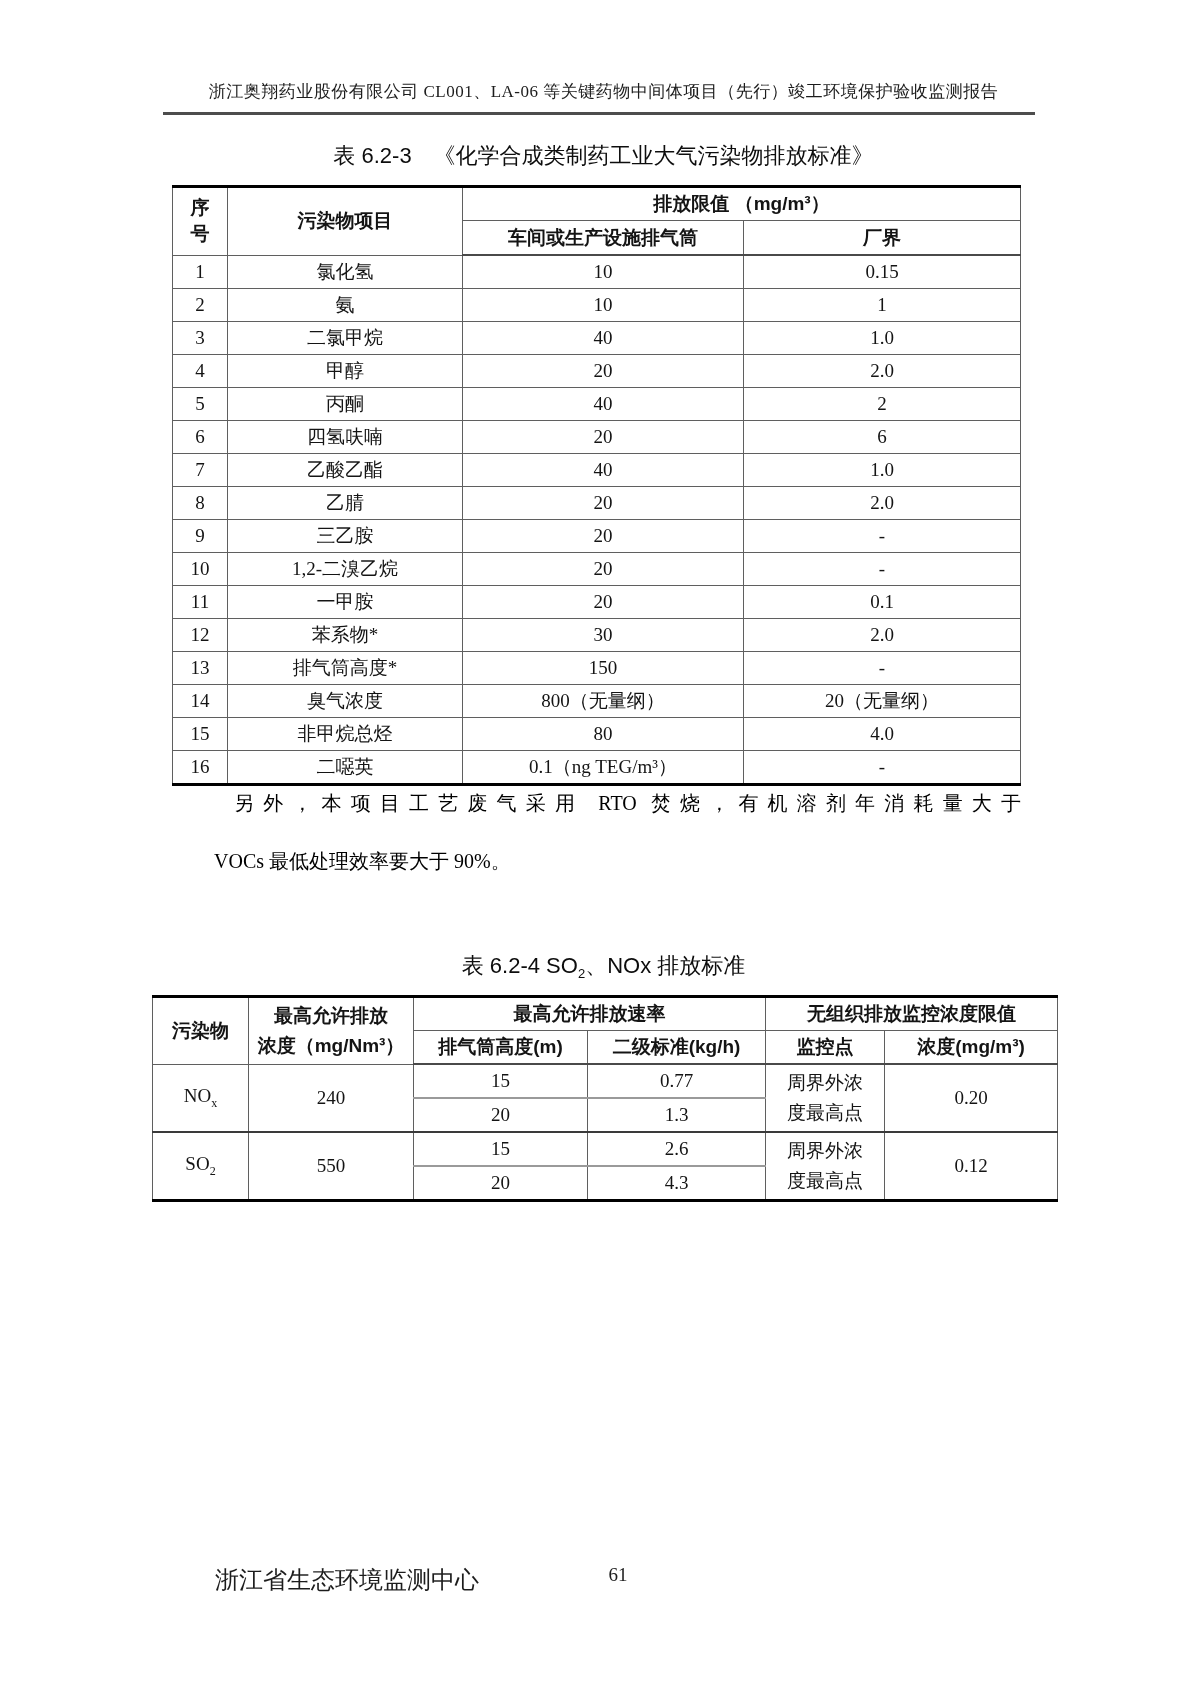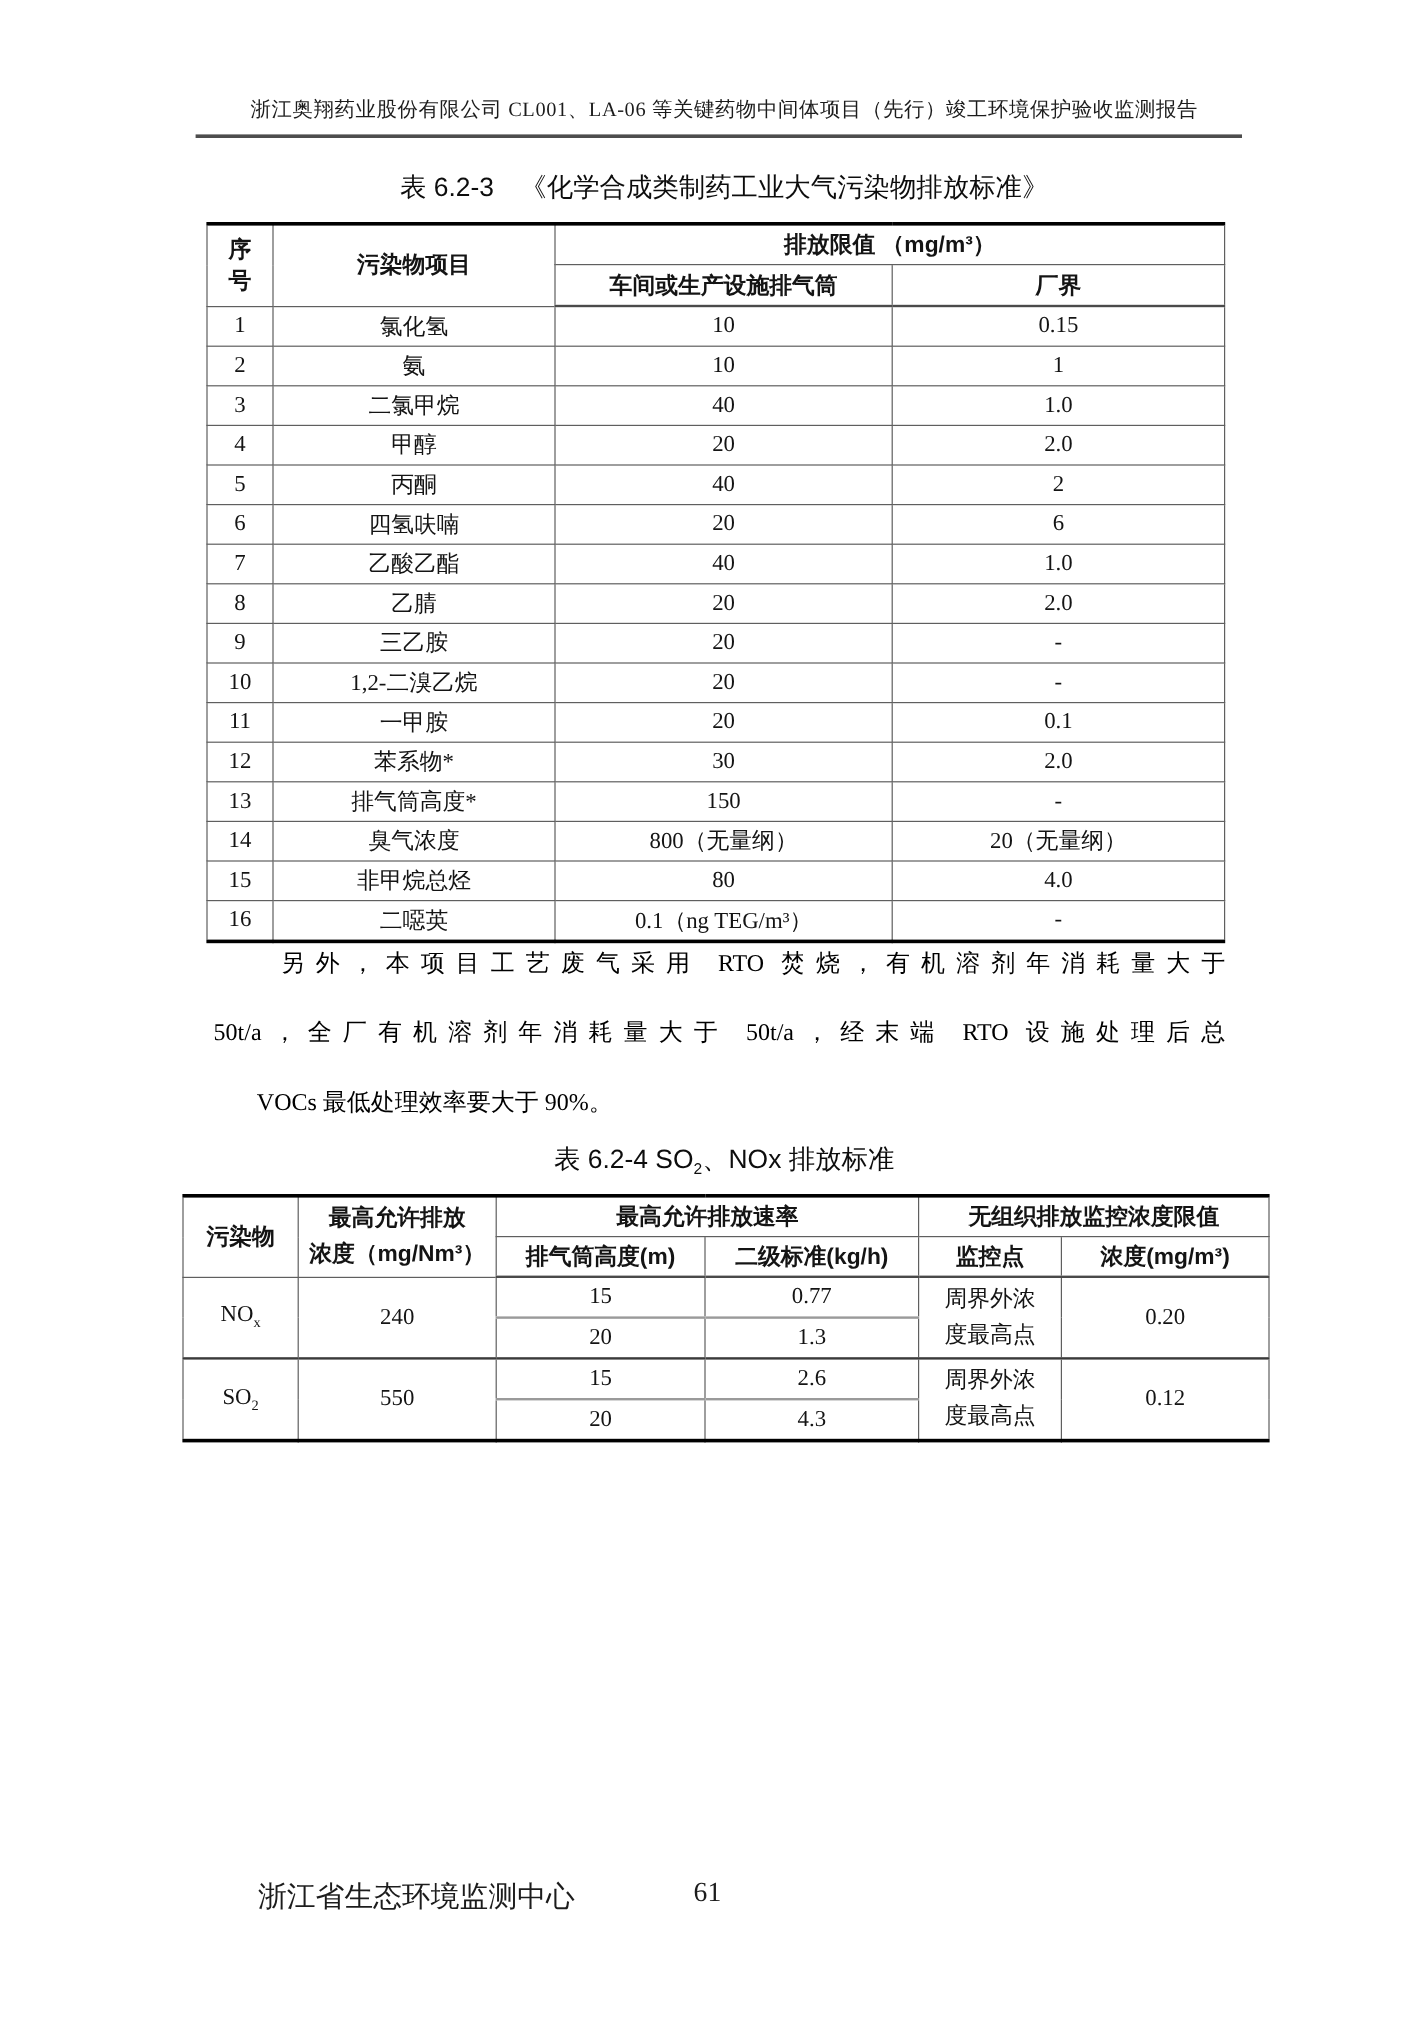--- a/index.html
+++ b/index.html
@@ -60,21 +60,21 @@
   .para{position:absolute;left:178px;top:774px;width:843px;font-size:20px;color:#000000;}
   .para-line{
     height:58px;line-height:58px;white-space:nowrap;
     text-align:justify;text-align-last:justify;
   }
   .para-line.first{text-indent:56px;}
   .para-line.last{text-align-last:left;margin-left:36px;}
 
   
   .footer-org{position:absolute;left:215px;top:1564px;font-size:24px;color:#1c1c1c;}
-  .footer-page{position:absolute;left:578px;top:1564px;width:80px;font-size:23px;color:#1c1c1c;}
+  .footer-page{position:absolute;left:578px;top:1564px;width:80px;text-align:center;font-size:19px;color:#1c1c1c;}
 </style>
 </head>
 <body>
 
 <div class="page">
 
   <div class="doc-header-text">浙江奥翔药业股份有限公司 CL001、LA-06 等关键药物中间体项目（先行）竣工环境保护验收监测报告</div>
   <div class="doc-header-rule"></div>
 
   <div class="tbl-title t1-title">
@@ -213,21 +213,20 @@
           <td>16</td>
           <td>二噁英</td>
           <td>0.1（ng TEG/m³）</td>
           <td>-</td>
         </tr>
       </tbody>
   </table>
 
   <div class="para">
     <div class="para-line first">另外，本项目工艺废气采用 RTO 焚烧，有机溶剂年消耗量大于</div>
-    <div class="para-line">50t/a，全厂有机溶剂年消耗量大于 50t/a，经末端 RTO 设施处理后总</div>
     <div class="para-line last">VOCs 最低处理效率要大于 90%。</div>
   </div>
 
   <div class="tbl-title t2-title">
     <span>表 6.2-4 SO</span><sub>2</sub><span>、NOx 排放标准</span>
   </div>
 
   <table class="doc t2">
     <colgroup>
       <col style="width:96px">

